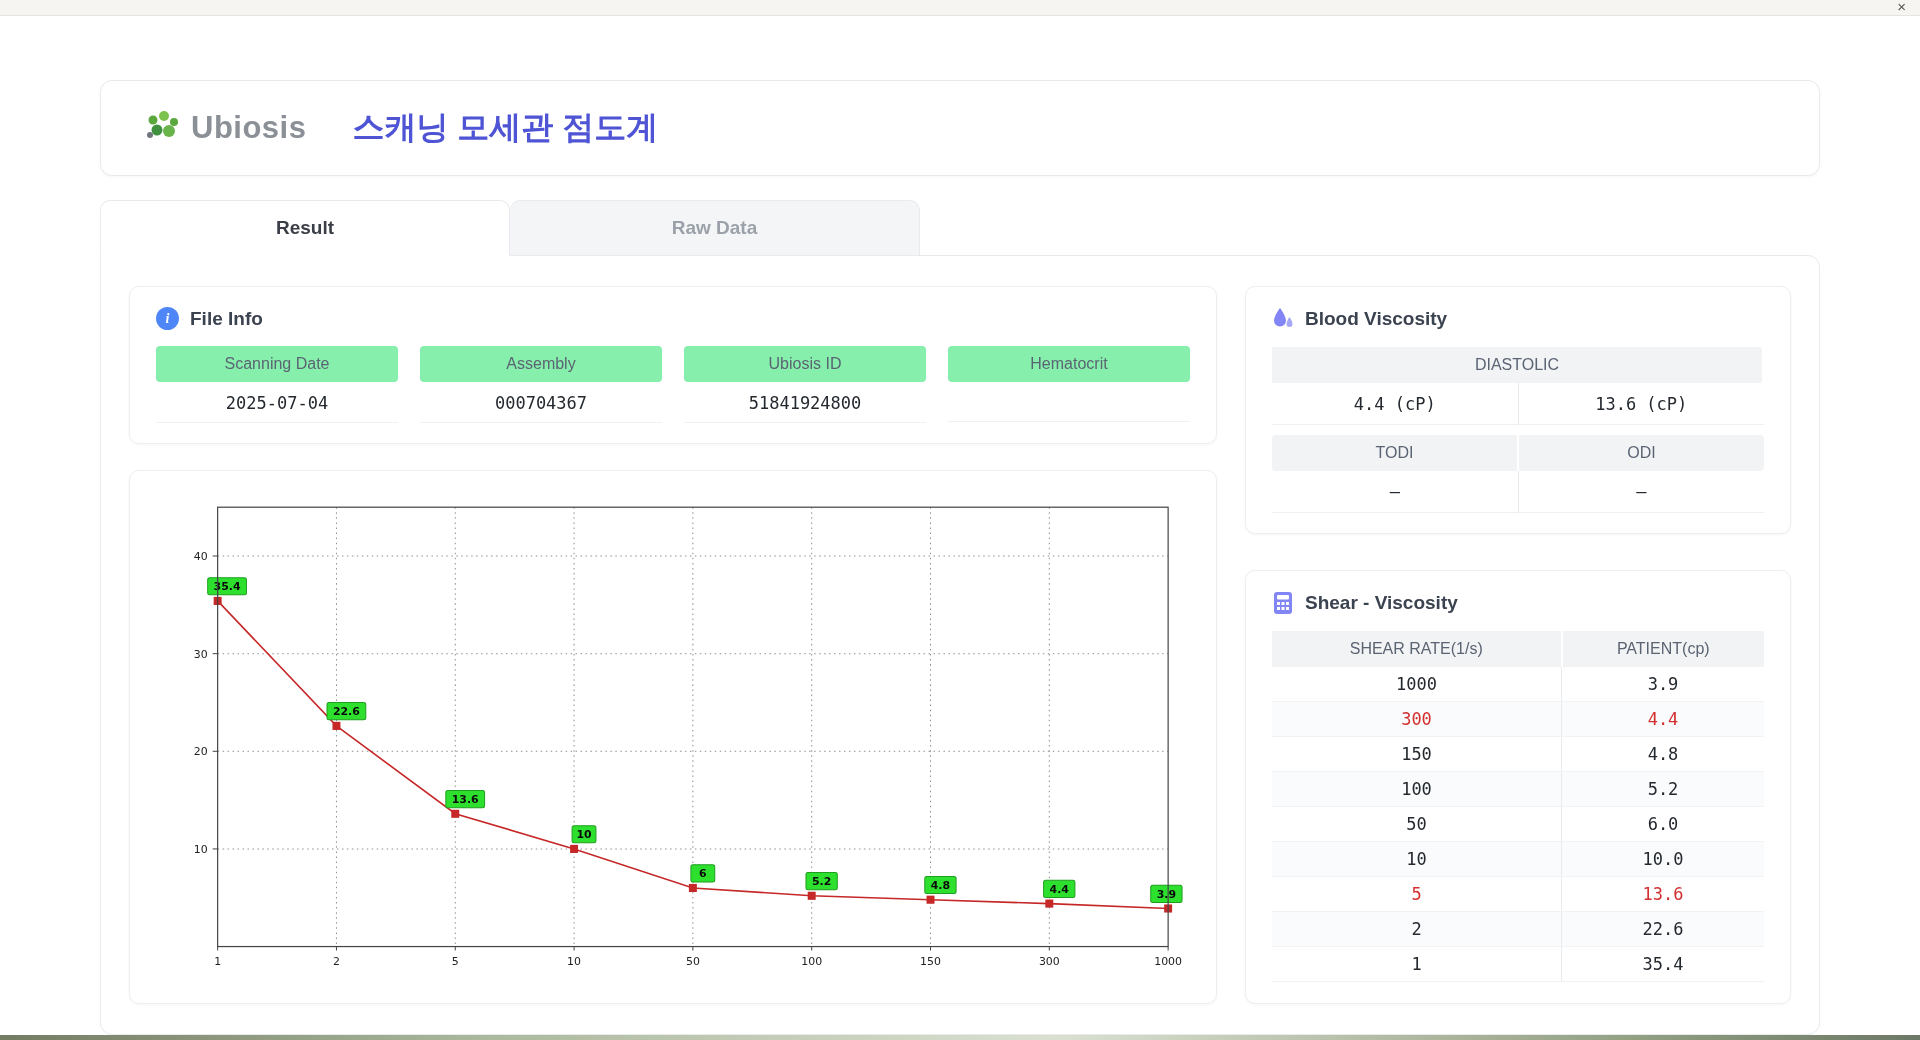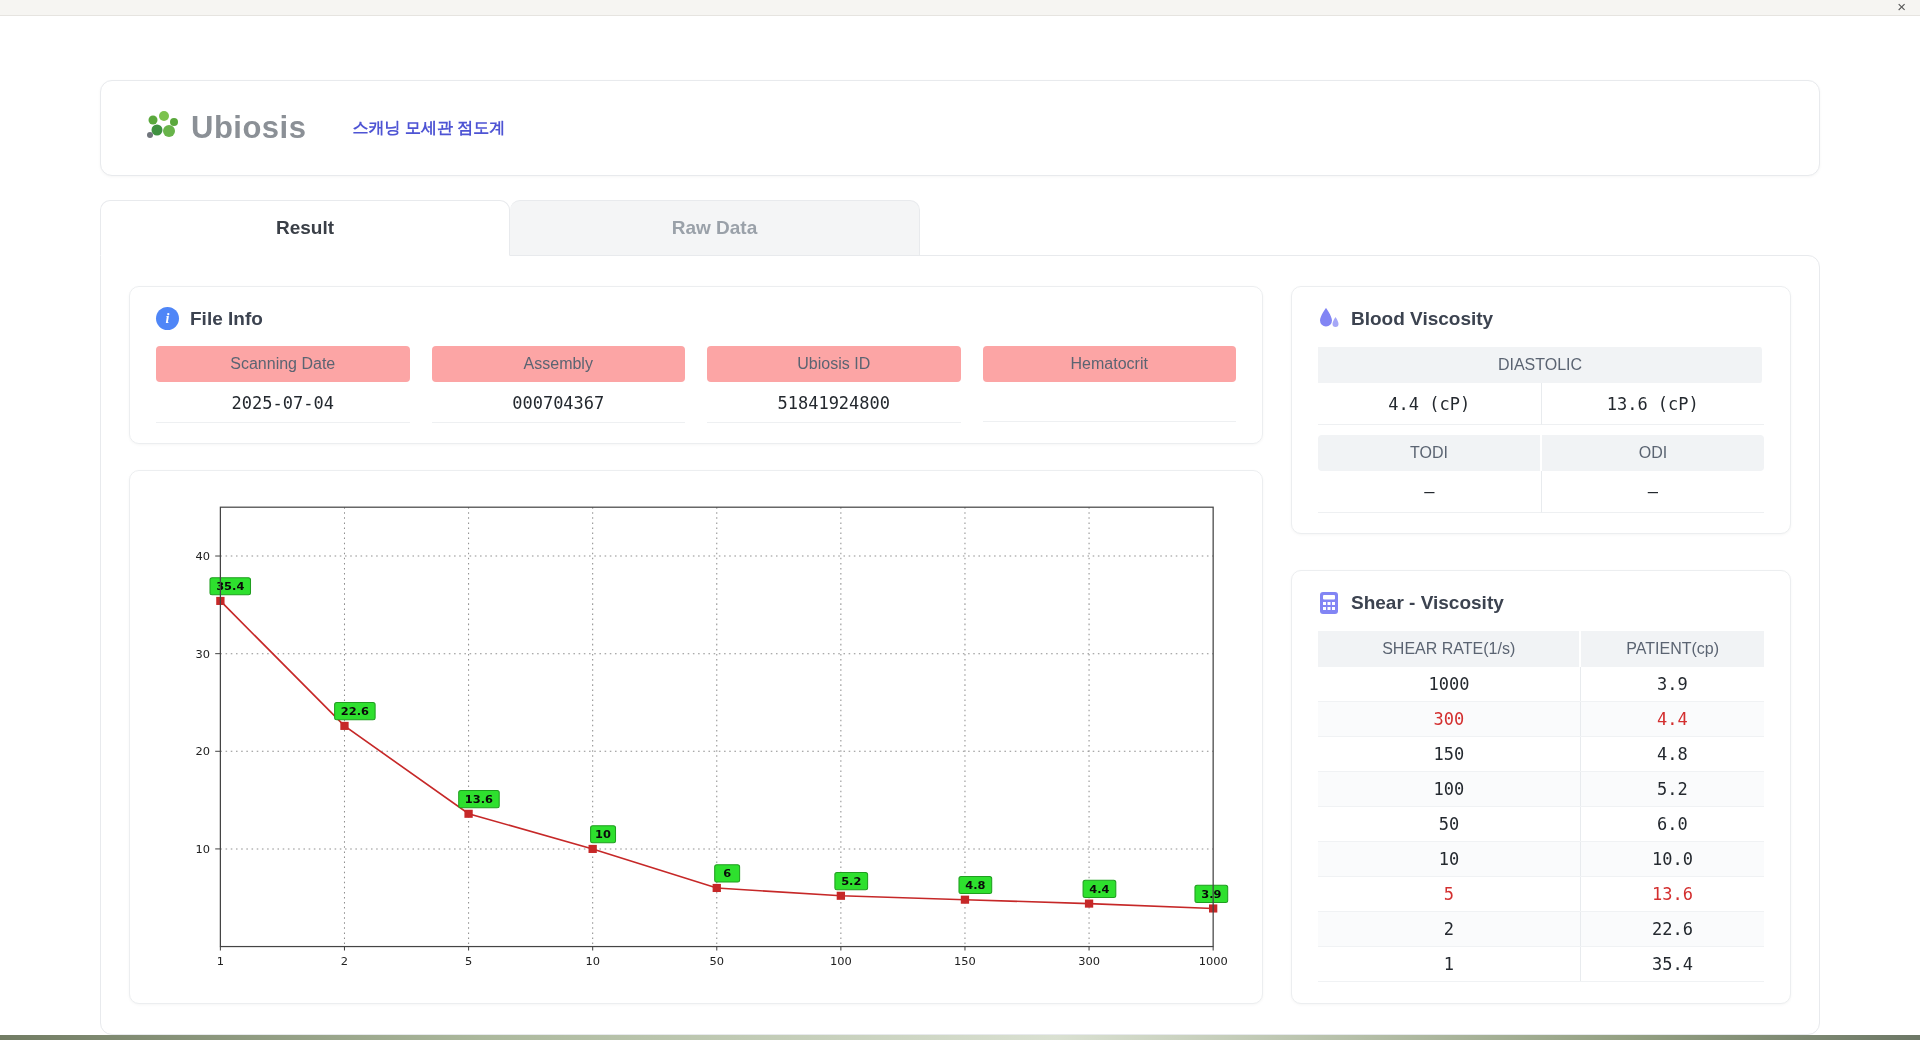--- a/index.html
+++ b/index.html
@@ -14,47 +14,47 @@
   .desktop-edge { position:fixed; left:0; right:0; bottom:0; height:5px;
     background:linear-gradient(90deg,#42502f,#8fa07b 25%,#cdd6c2 55%,#6f8058 85%,#3c4a33); opacity:.75; }
 
   .page { padding:64px 100px 8px 100px; }
 
   .header-card { height:96px; border:1px solid #e8eaed; border-radius:12px;
     background:#fff; box-shadow:0 1px 3px rgba(0,0,0,.04);
     display:flex; align-items:center; padding:0 42px; gap:46px; }
   .logo { display:flex; align-items:center; gap:8px; }
   .logo-text { font-size:31px; font-weight:700; color:#8b9096; letter-spacing:.5px; }
-  .app-title { font-size:16px; font-weight:700; color:#4e54d4; }
+  .app-title { font-size:32px; font-weight:700; color:#4e54d4; }
 
   .tabs { display:flex; margin-top:24px; margin-bottom:-1px; position:relative; z-index:2; }
   .tab { width:410px; height:56px; display:flex; align-items:center; justify-content:center;
     font-size:19px; font-weight:700; border:1px solid #e8eaed; border-radius:10px 10px 0 0;
     cursor:pointer; }
   .tab.active { background:#fff; color:#3a3f47; border-bottom:1px solid #fff; }
   .tab.inactive { background:#f4f5f6; color:#9aa1a9; border-left:none; }
 
   .content-card { border:1px solid #e8eaed; border-radius:0 12px 12px 12px; background:#fff;
     height:780px; padding:30px 28px; display:flex; gap:28px; overflow:hidden; }
 
   .left-col { flex:1; display:flex; flex-direction:column; gap:26px; min-width:0; }
-  .right-col { width:500px; display:flex; flex-direction:column; gap:36px; }
+  .right-col { width:546px; display:flex; flex-direction:column; gap:36px; }
 
   .card { border:1px solid #eceef0; border-radius:10px; background:#fff;
     box-shadow:0 1px 3px rgba(0,0,0,.04); padding:20px 26px; }
   .card-title { display:flex; align-items:center; gap:11px; font-size:19px;
     font-weight:700; color:#3c4350; margin-bottom:16px; }
 
   .icon-circle { width:23px; height:23px; border-radius:50%; background:#4f86f7;
     color:#fff; font-size:14px; font-weight:700; display:flex; align-items:center;
     justify-content:center; font-family:"Liberation Serif","DejaVu Serif",serif; font-style:italic; }
 
   .fields { display:flex; gap:22px; }
   .field { flex:1; }
-  .field-label { background:#fca5a5; color:#5b6472; font-size:16px; font-weight:500;
+  .field-label { background:#86efac; color:#5b6472; font-size:16px; font-weight:500;
     text-align:center; padding:9px 0; border-radius:4px; }
   .field-value { text-align:center; padding:11px 0 9px; font-size:17px; color:#24292f;
     font-family:"DejaVu Sans Mono",monospace; border-bottom:1px solid #eef0f2; min-height:40px; }
 
   .graph-card { flex:1; display:flex; flex-direction:column; min-height:0; }
   .chart-wrap { flex:1; min-height:0; }
   .chart-wrap svg { display:block; }
   .grid { stroke:#8f8f8f; stroke-width:1; stroke-dasharray:1.5 3.5; }
   .tickline { stroke:#444; stroke-width:1; }
   .ylab,.xlab { font:11px "DejaVu Sans",sans-serif; fill:#222; }

